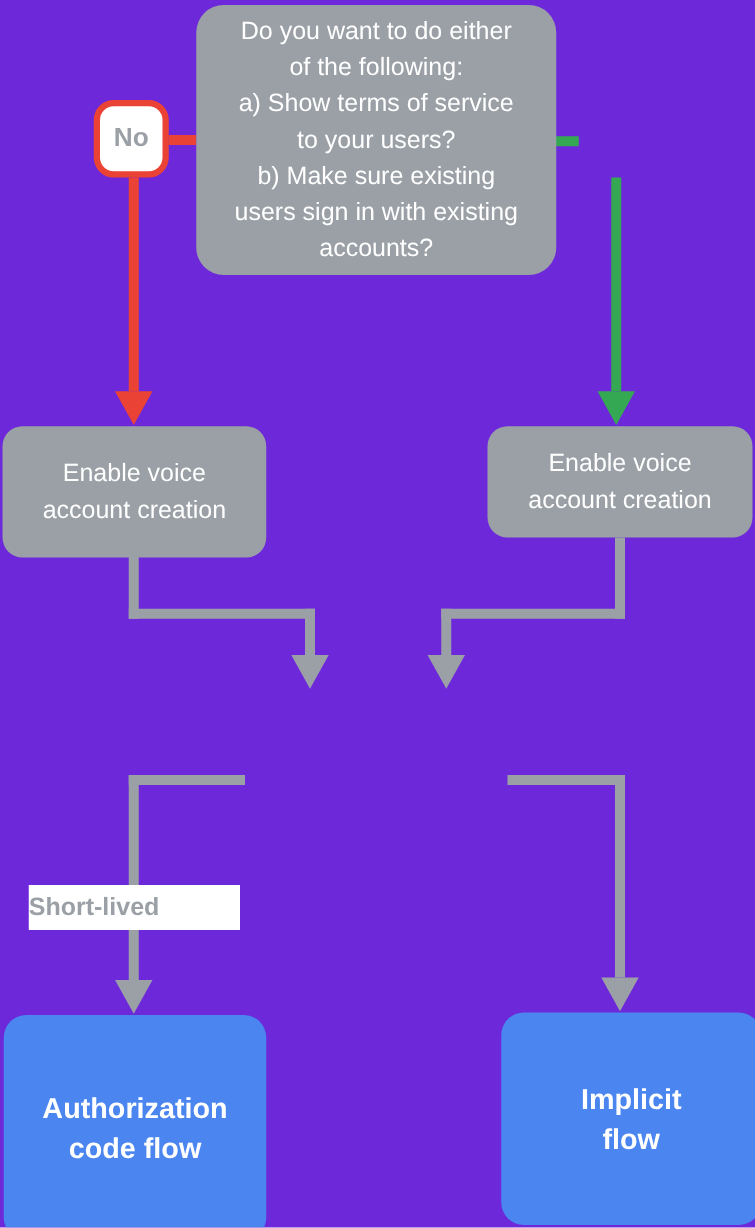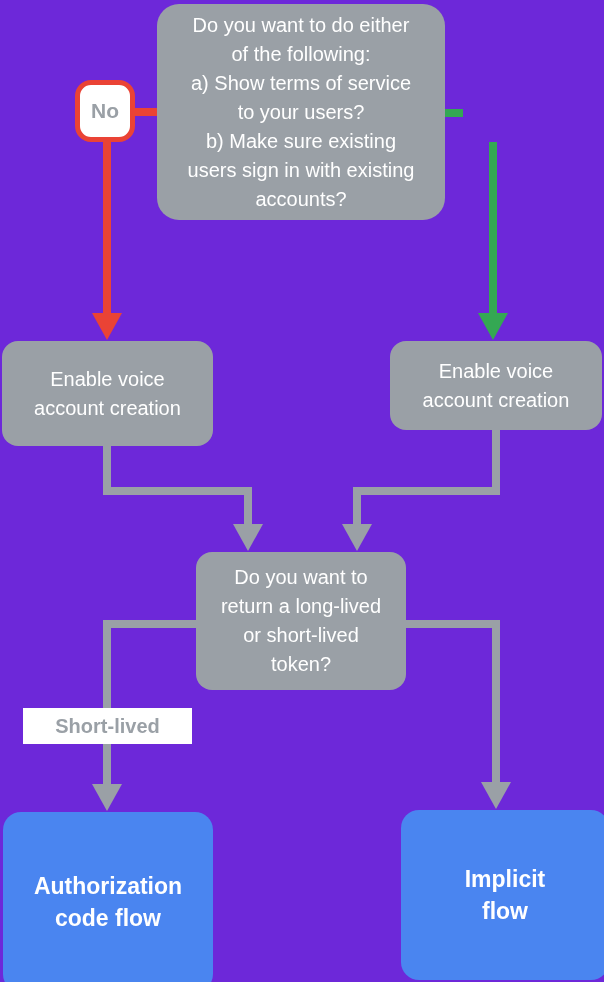--- a/index.html
+++ b/index.html
@@ -59,21 +59,21 @@
     z-index: 4;
   }
   .badge-no  { left: 75px;  top: 80px; width: 60px; height: 62px; border: 5px solid #EA4335; }
   .badge-yes { left: 463px; top: 79px; width: 61px; height: 63px; border: 5px solid #34A853; }
   
   .edge-label {
     position: absolute;
     background: #ffffff;
     display: flex;
     align-items: center;
-    justify-content: center;
+    justify-content: flex-start;
     color: #9AA0A6;
     font-size: 20px;
     font-weight: 700;
     z-index: 4;
   }
   .label-short { left: 23px;  top: 708px; width: 169px; height: 36px; }
   .label-long  { left: 410px; top: 707px; width: 169px; height: 37px; }
   
   .line { position: absolute; z-index: 1; }
   .line-gray  { background: #9AA0A6; }
@@ -160,26 +160,20 @@
   <div class="node node-gray node-enable">
     <span>Enable voice
 account creation</span>
   </div>
 
   <div class="node node-gray node-disable">
     <span>Enable voice
 account creation</span>
   </div>
 
-  <div class="node node-gray node-token">
-    <span>Do you want to
-return a long-lived
-or short-lived
-token?</span>
-  </div>
 
   <div class="edge-label label-short">
     <span>Short-lived</span>
   </div>
 
 
   <div class="node node-blue node-auth">
     <span>Authorization
 code flow</span>
   </div>

